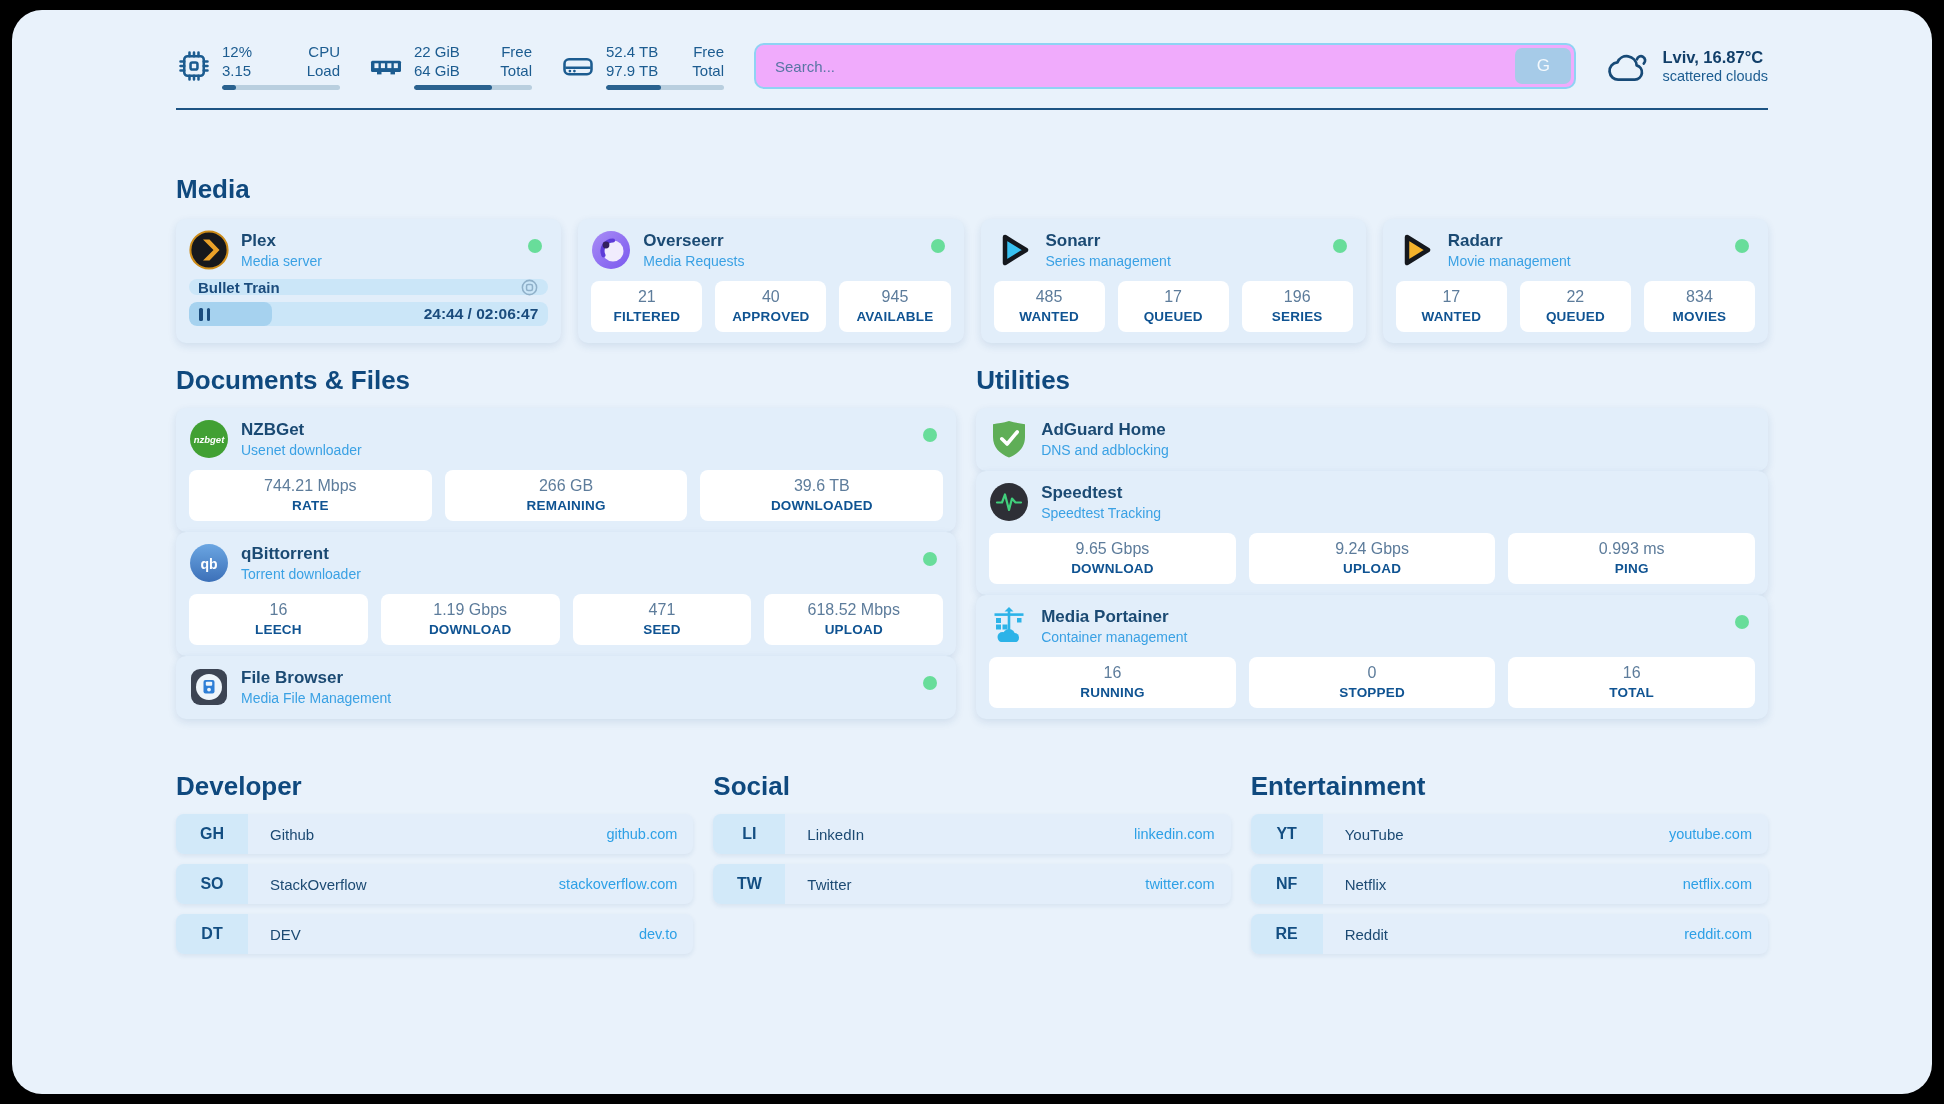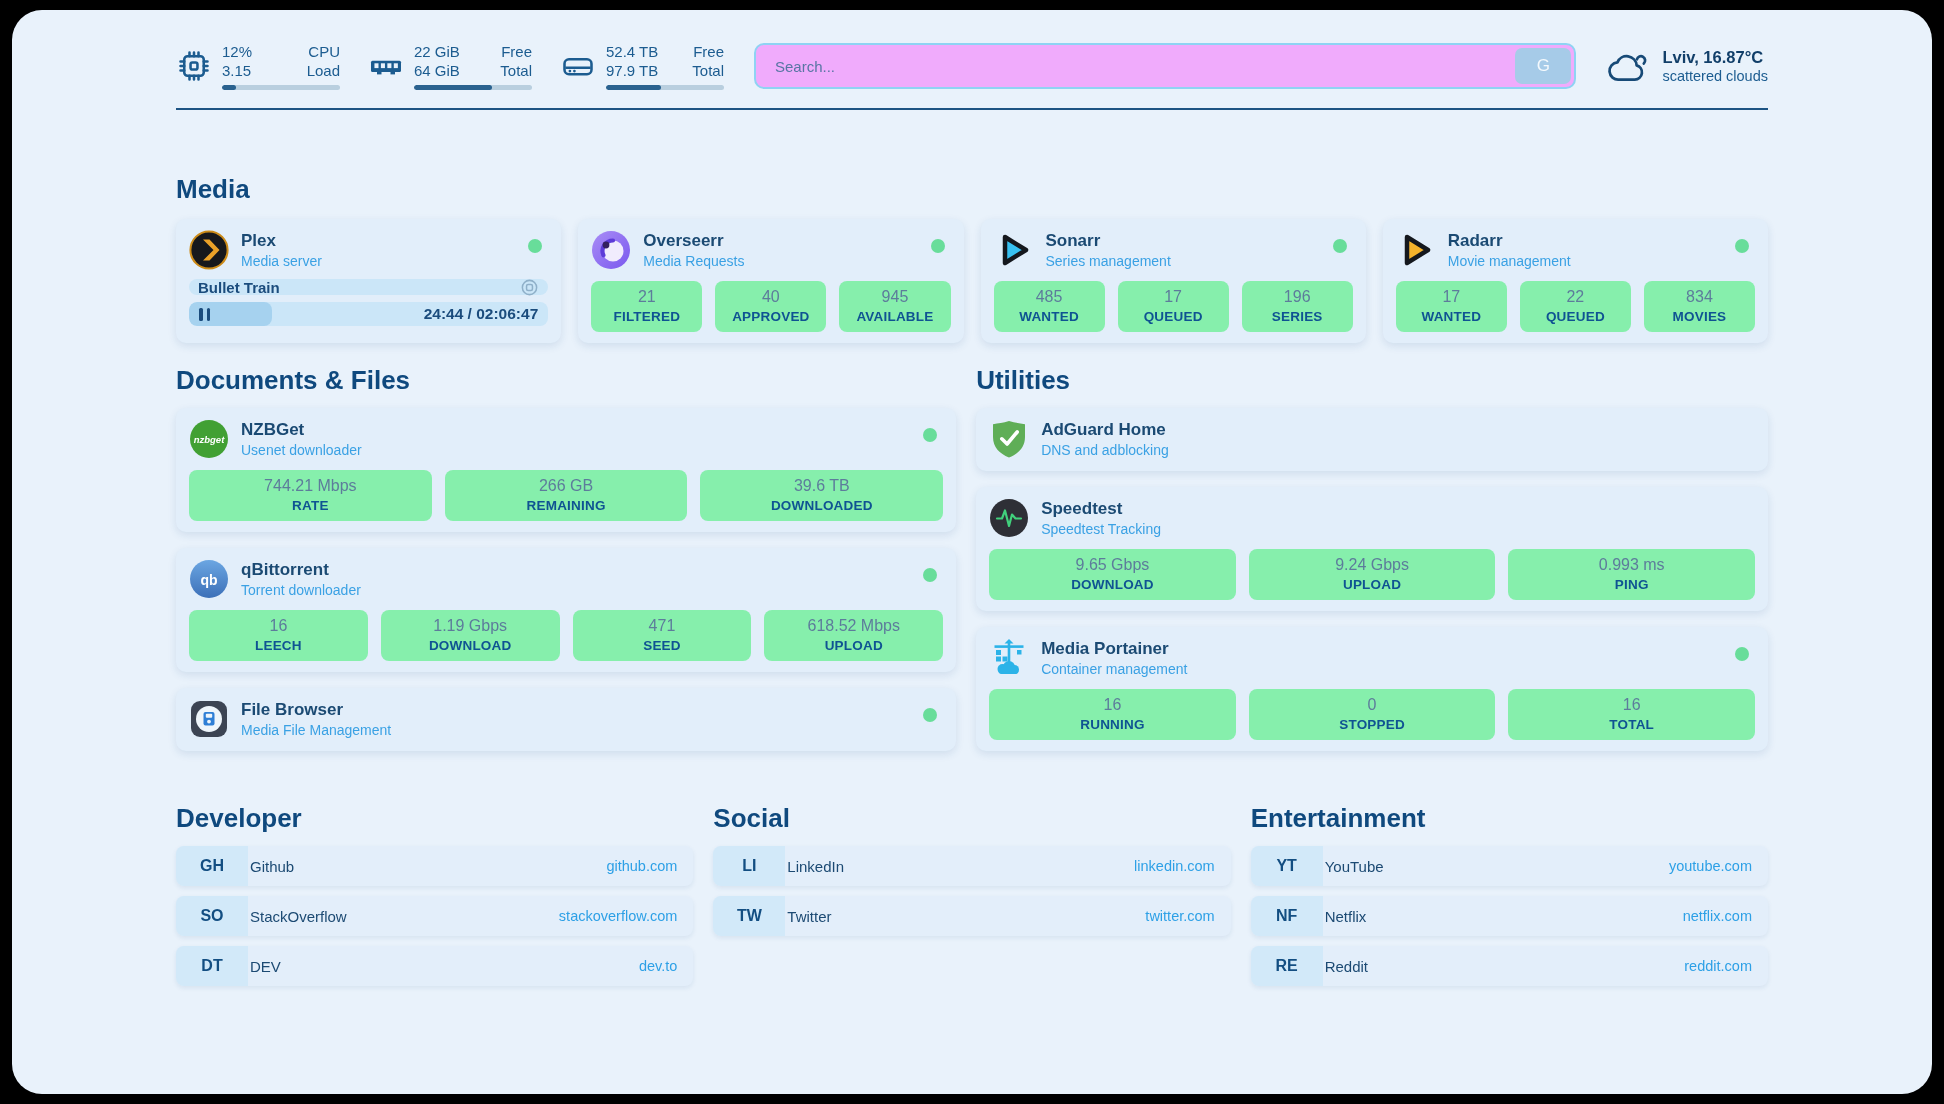--- a/index.html
+++ b/index.html
@@ -41,43 +41,43 @@
   .card-head { display:flex; align-items:center; gap:12px; min-height:42px; }
   .app-icon { width:40px; height:40px; flex:0 0 auto; }
   .card-titles { display:flex; flex-direction:column; }
   .card-title { font-size:17px; font-weight:600; color:#1b4a73; }
   .card-sub { font-size:14px; color:#3aa1e4; margin-top:2px; }
   .status-dot { position:absolute; right:19px; top:20px; width:14px; height:14px; border-radius:50%; background:#68dd9a; }
 
   .stats { display:grid; gap:13px; margin-top:10px; }
   .cols-3 { grid-template-columns:repeat(3,1fr); }
   .cols-4 { grid-template-columns:repeat(4,1fr); }
-  .stat { background:#86efac; border-radius:8px; text-align:center; padding:7px 4px 8px; }
+  .stat { background:#ffffff; border-radius:8px; text-align:center; padding:7px 4px 8px; }
   .stat-value { font-size:16px; color:#5d7c9b; }
   .stat-label { font-size:13.5px; font-weight:700; color:#0f5392; margin-top:3px; letter-spacing:.2px; }
 
   
   .plex-row { margin-top:8px; background:#cbe6f8; border-radius:8px; height:16px; display:flex; align-items:center; padding:0 9px; }
   .np-title { font-size:15px; font-weight:600; color:#1b4c7d; flex:1; }
   .stop-icon { width:19px; height:19px; cursor:pointer; }
   .plex-progress { margin-top:7px; background:#cbe6f8; border-radius:8px; height:24px; position:relative; display:flex; align-items:center; overflow:hidden; }
   .plex-progress-fill { position:absolute; left:0; top:0; bottom:0; background:#a6d2ef; border-radius:8px; }
   .pause-icon { position:relative; margin-left:10px; display:flex; gap:4px; }
   .pause-icon span { width:3.5px; height:13px; background:#1b4c7d; border-radius:1.5px; display:block; }
   .np-time { margin-left:auto; position:relative; padding-right:10px; font-weight:700; font-size:15.5px; color:#1b4c7d; }
 
   .two-col { display:grid; grid-template-columns:1fr 1.015fr; gap:20px; margin-top:22px; }
-  .col-stack { display:flex; flex-direction:column; gap:16px; margin-top:12px; }
+  .col-stack { display:flex; flex-direction:column; margin-top:12px; }
 
   
   .bookmarks { display:grid; grid-template-columns:repeat(3,1fr); gap:20px; margin-top:52px; align-items:start; }
   .bm-list { display:flex; flex-direction:column; gap:10px; margin-top:12px; }
   .bm-row { display:flex; align-items:center; height:40px; background:#e3eefa; border-radius:8px; box-shadow:0 2px 5px rgba(24,78,132,.09); overflow:hidden; cursor:pointer; }
   .bm-abbr { width:72px; align-self:stretch; background:#d2e9f9; display:flex; align-items:center; justify-content:center; font-weight:700; font-size:16px; color:#134e82; }
-  .bm-name { margin-left:2px; font-size:15px; color:#1c4a73; flex:1; }
+  .bm-name { margin-left:22px; font-size:15px; color:#1c4a73; flex:1; }
   .bm-url { margin-right:16px; font-size:14.5px; color:#2da0e6; }
 </style>
 </head>
 <body>
 
 <div class="page">
   <div class="content">
 
     <div class="topbar">
       <div class="resources">

